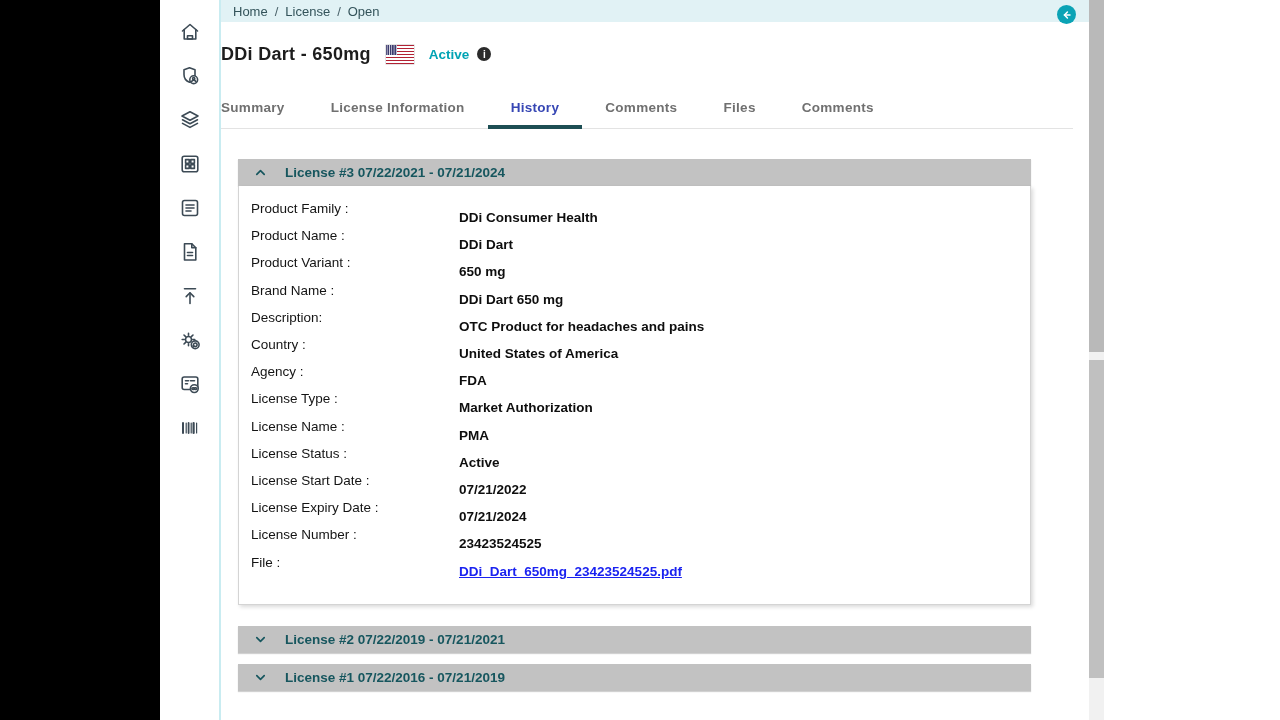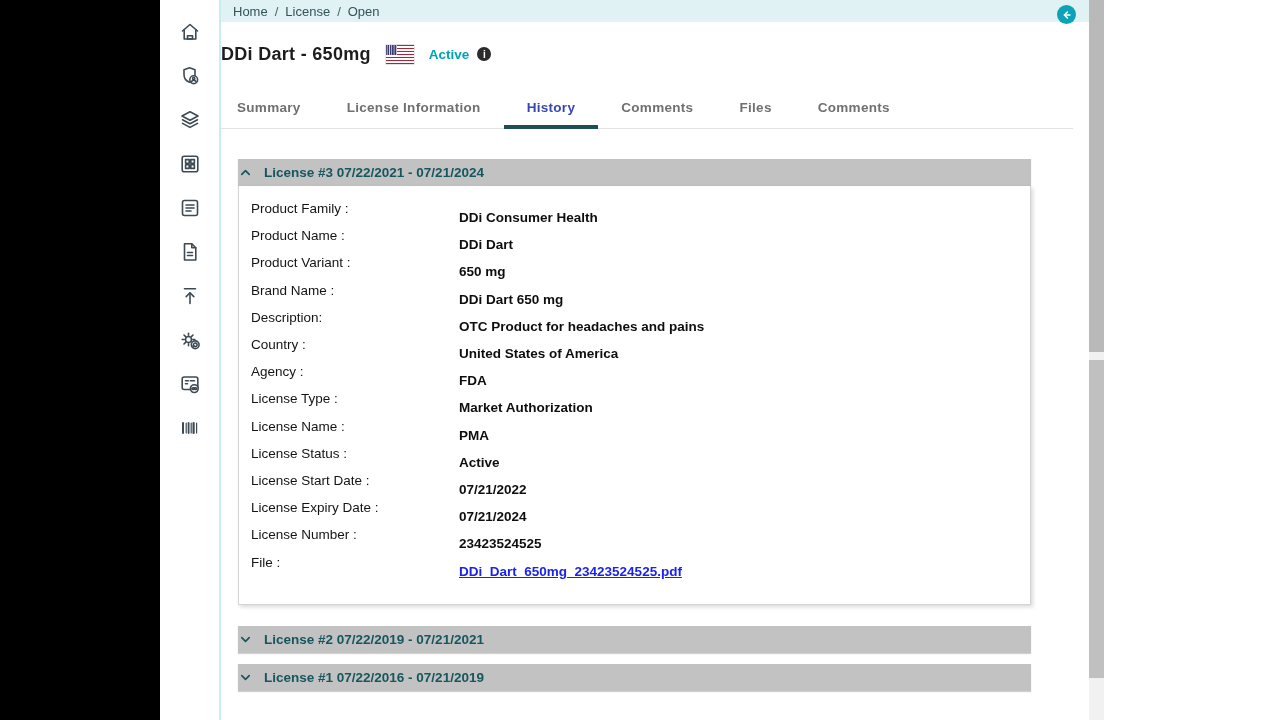--- a/index.html
+++ b/index.html
@@ -46,37 +46,37 @@
   .flag::before { content:""; position:absolute; left:0; top:0; width:11.5px; height:10.2px;
     background-color:#3c3b6e;
     background-image:radial-gradient(#fff .55px, transparent .7px);
     background-size:2.3px 2px; }
   .status-label { margin-left:15px; font-size:13.5px; font-weight:700; color:#00a3b4; }
   .info-badge { margin-left:8px; width:14px; height:14px; border-radius:50%;
     background:#2b2b2b; color:#fff; font-size:10px; font-weight:700;
     display:flex; align-items:center; justify-content:center; cursor:pointer; }
 
   .tab-bar {
-    margin-top:27px; padding-left:16px; width:852px;
+    margin-top:27px; padding-left:0; width:852px;
     display:flex; align-items:flex-end; border-bottom:1px solid #e3e3e3; height:34px;
   }
   .tab {
     padding:0 23px 13px; font-size:13.5px; font-weight:600; color:#707070;
     letter-spacing:.3px; position:relative; cursor:pointer; white-space:nowrap;
   }
   .tab:first-child { padding-left:0; }
   .tab.active { color:#3646b4; font-weight:700; }
   .tab.active::after {
     content:""; position:absolute; left:0; right:0; bottom:-1px; height:4px; background:#1d4e54;
   }
 
   .history-area { margin:30px 0 0 17px; width:793px; }
   .acc-header {
     height:27px; background:#c2c2c2; display:flex; align-items:center;
-    padding-left:0; gap:11px; cursor:pointer;
+    padding-left:15px; gap:17px; cursor:pointer;
     font-size:13.5px; font-weight:700; color:#16565e;
     box-shadow:0 1px 1px rgba(0,0,0,.18);
   }
   .acc-header svg { stroke:#16565e; fill:none; stroke-width:1.8; stroke-linecap:round; stroke-linejoin:round; }
   .acc-card {
     background:#fff; border:1px solid #d4d4d4; border-top:none;
     box-shadow:2px 2px 4px rgba(0,0,0,.15);
     padding:9px 0 28px;
   }
   .field-row { display:flex; align-items:center; height:27.2px; padding-left:12px; font-size:13.5px; }

